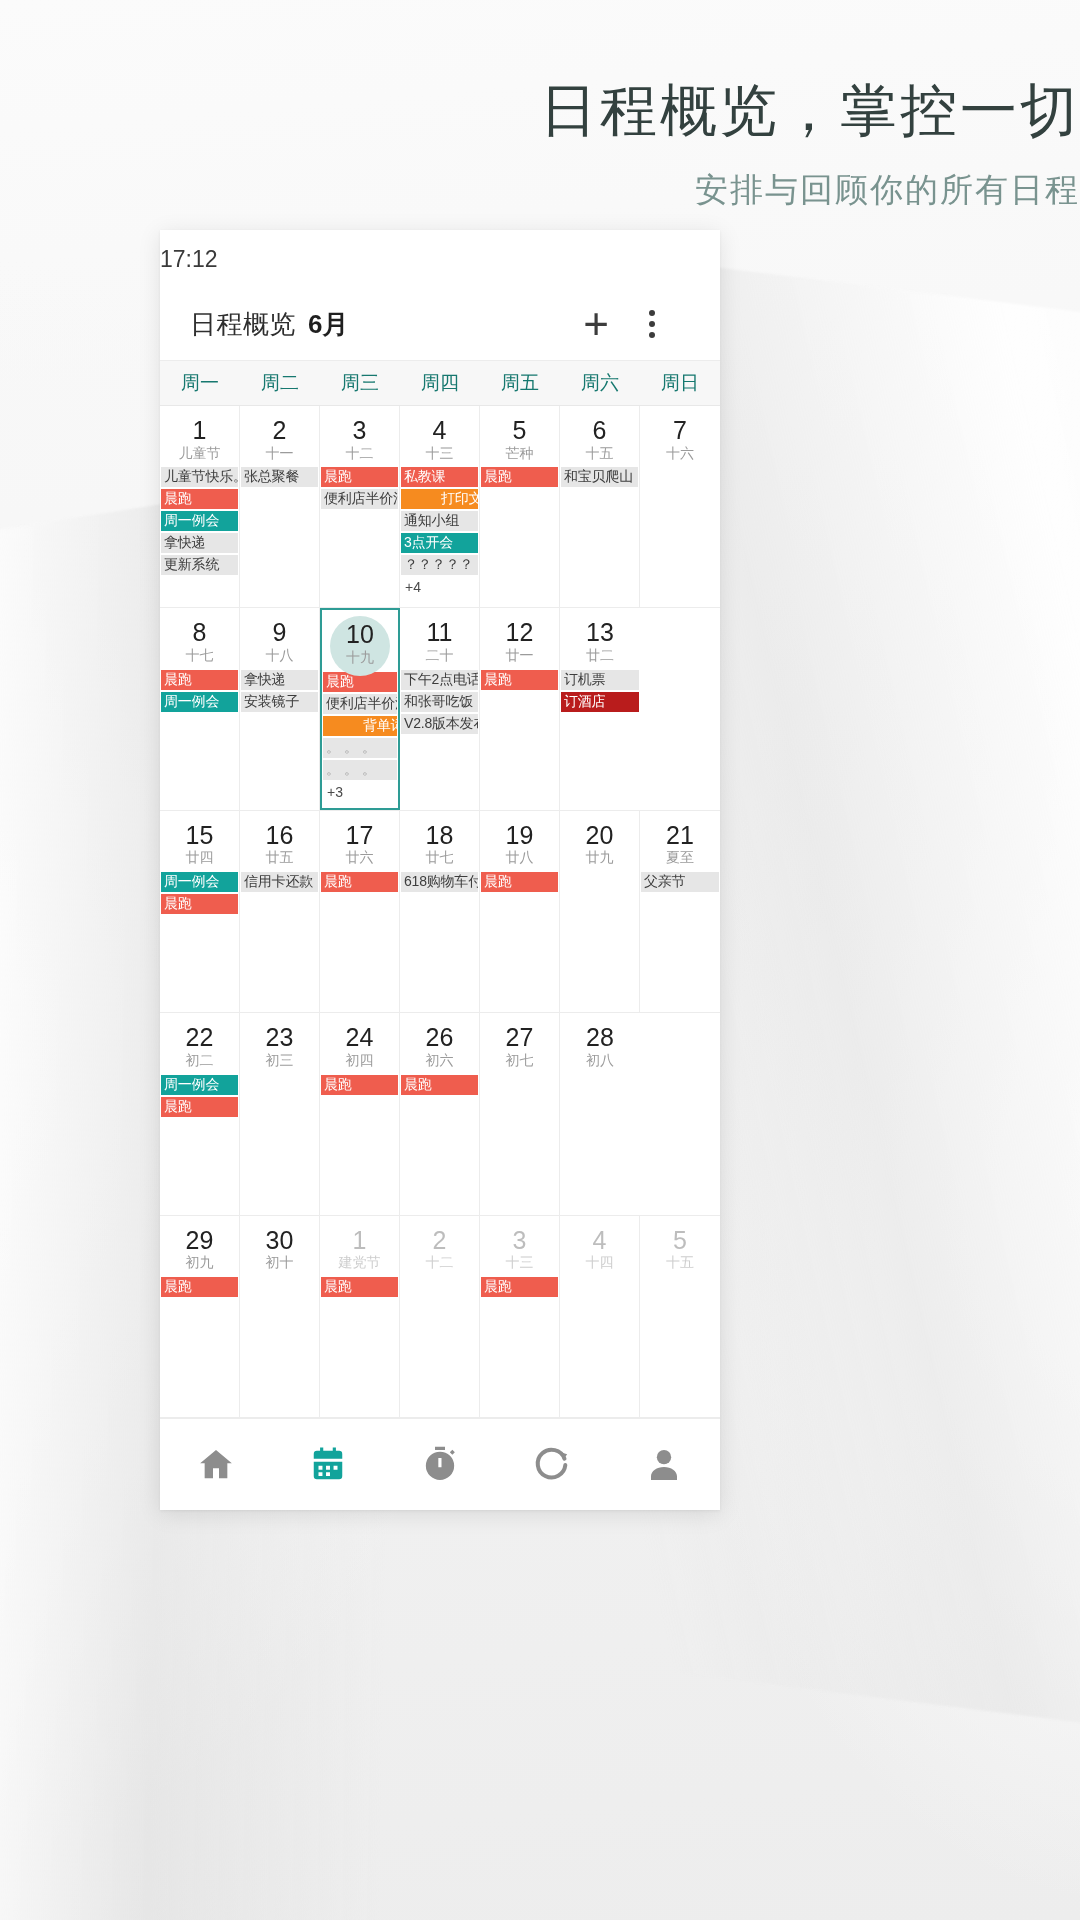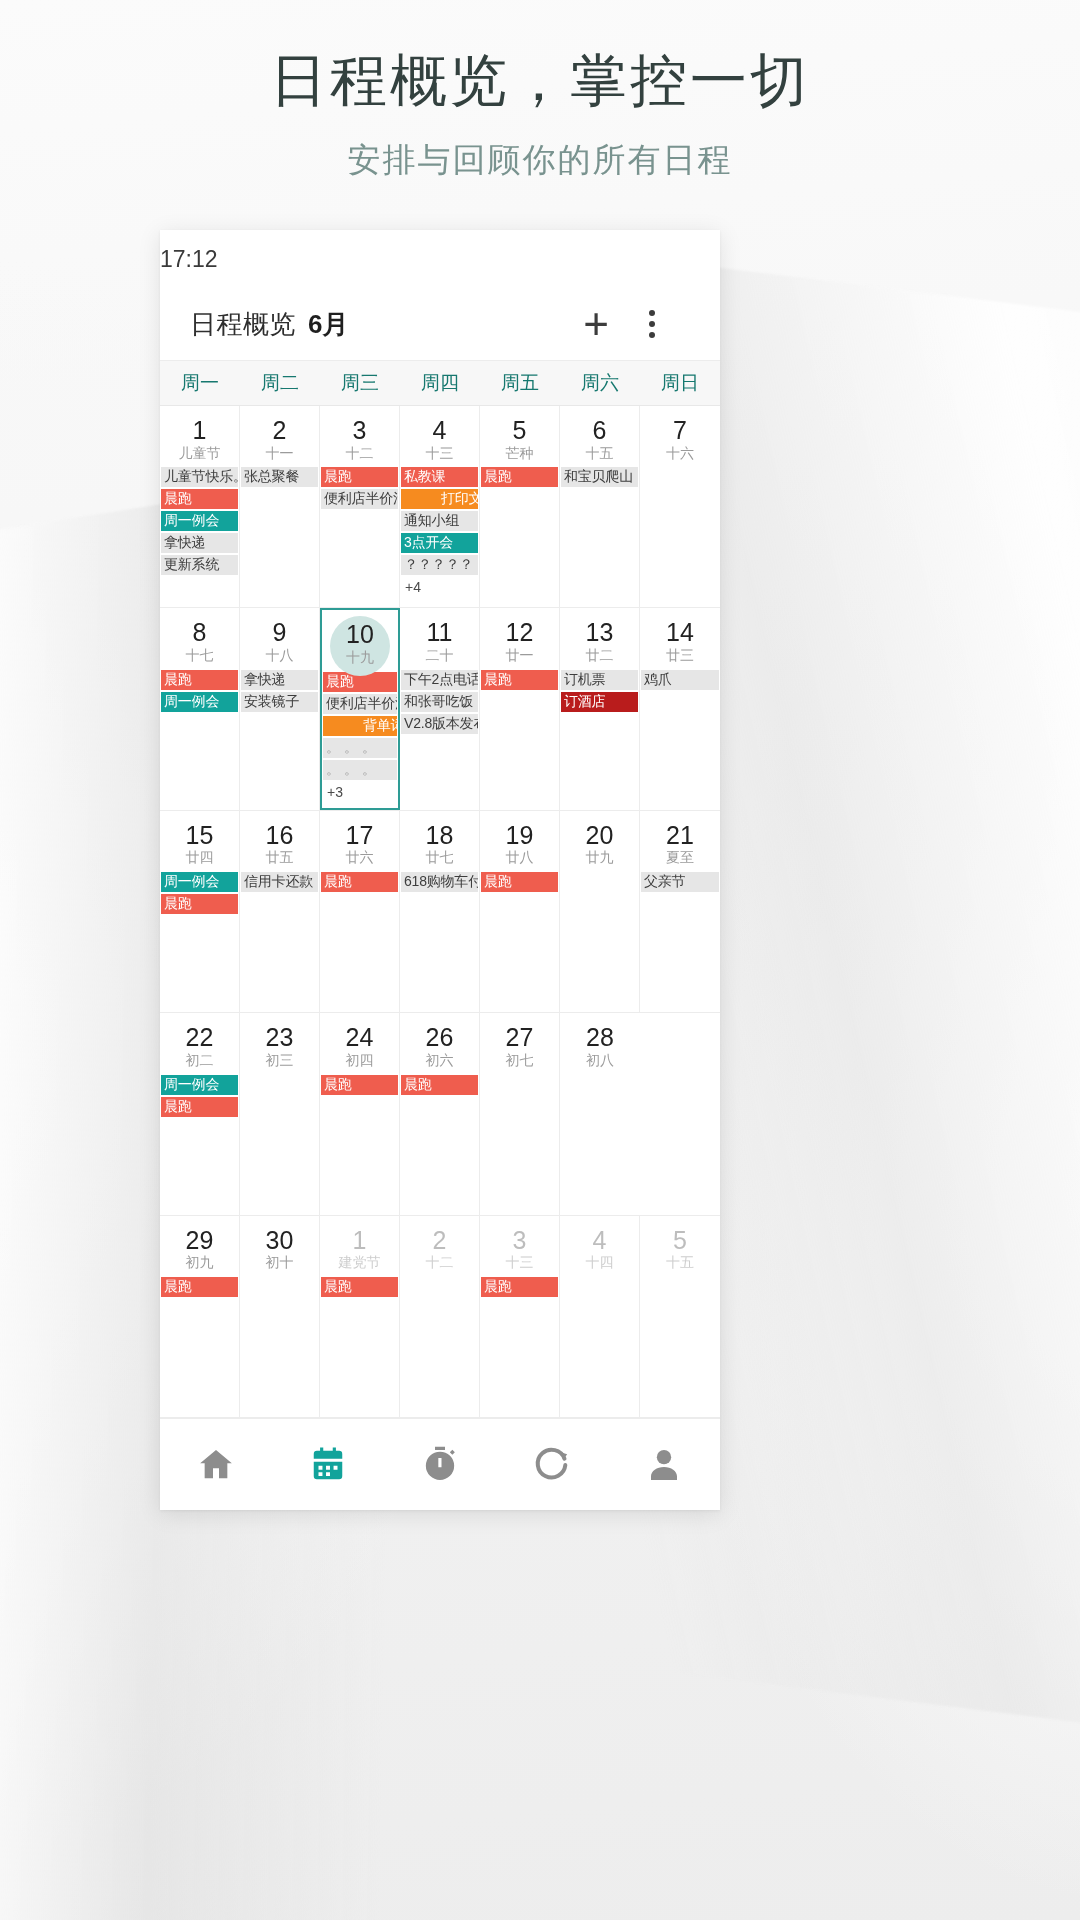--- a/index.html
+++ b/index.html
@@ -29,21 +29,21 @@
   .bg:before {
     content: "";
     position: absolute; right: -180px; top: 300px;
     width: 640px; height: 1400px;
     background: linear-gradient(250deg, rgba(255,255,255,0) 0%, rgba(255,255,255,.9) 30%, rgba(226,226,226,.5) 58%, rgba(255,255,255,0) 88%);
     transform: rotate(7deg);
     filter: blur(1px);
   }
 
   
-  .promo { position: relative; text-align: center; padding-top: 45px; }
+  .promo { position: relative; text-align: right; padding-top: 75px; }
   .promo-title {
     font-size: 57px;
     font-weight: 400;
     color: #33413f;
     letter-spacing: 3px;
     line-height: 1.25;
   }
   .promo-sub {
     margin-top: 22px;
     font-size: 33px;
@@ -341,29 +341,20 @@
         <div class="day">
           <div class="daynum-wrap">
             <div class="daynum">13</div>
             <div class="lunar">廿二</div>
           </div>
           <div class="events">
             <div class="ev gray">订机票</div>
             <div class="ev blue">订酒店</div>
           </div>
         </div>
-        <div class="day">
-          <div class="daynum-wrap">
-            <div class="daynum">14</div>
-            <div class="lunar">廿三</div>
-          </div>
-          <div class="events">
-            <div class="ev gray">鸡爪</div>
-          </div>
-        </div>
       </div>
       <div class="week">
         <div class="day">
           <div class="daynum-wrap">
             <div class="daynum">15</div>
             <div class="lunar">廿四</div>
           </div>
           <div class="events">
             <div class="ev teal">周一例会</div>
             <div class="ev red">晨跑</div>

